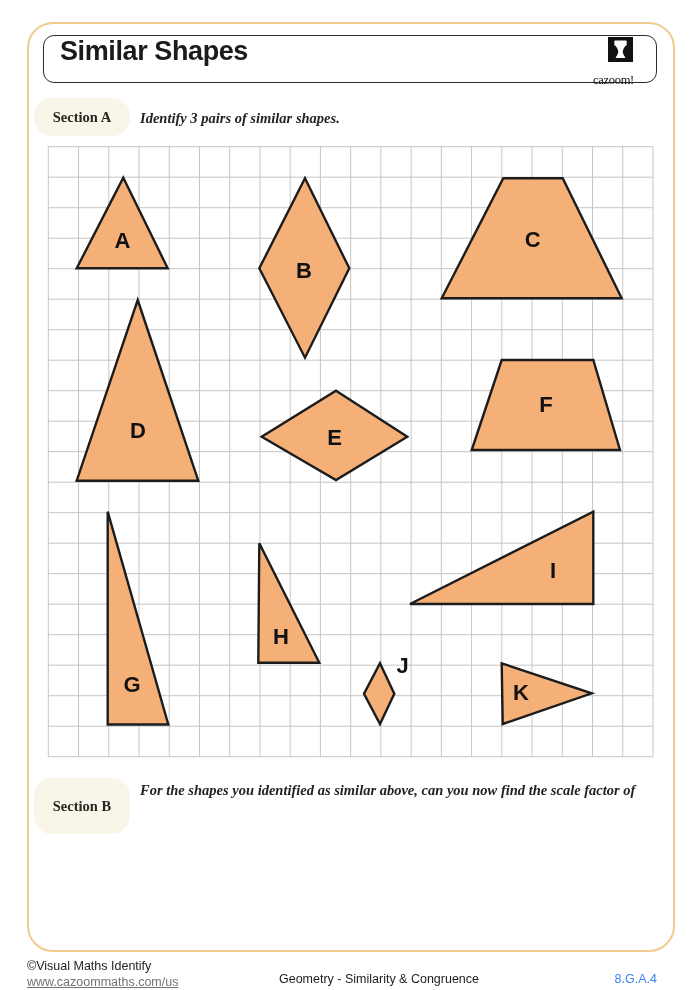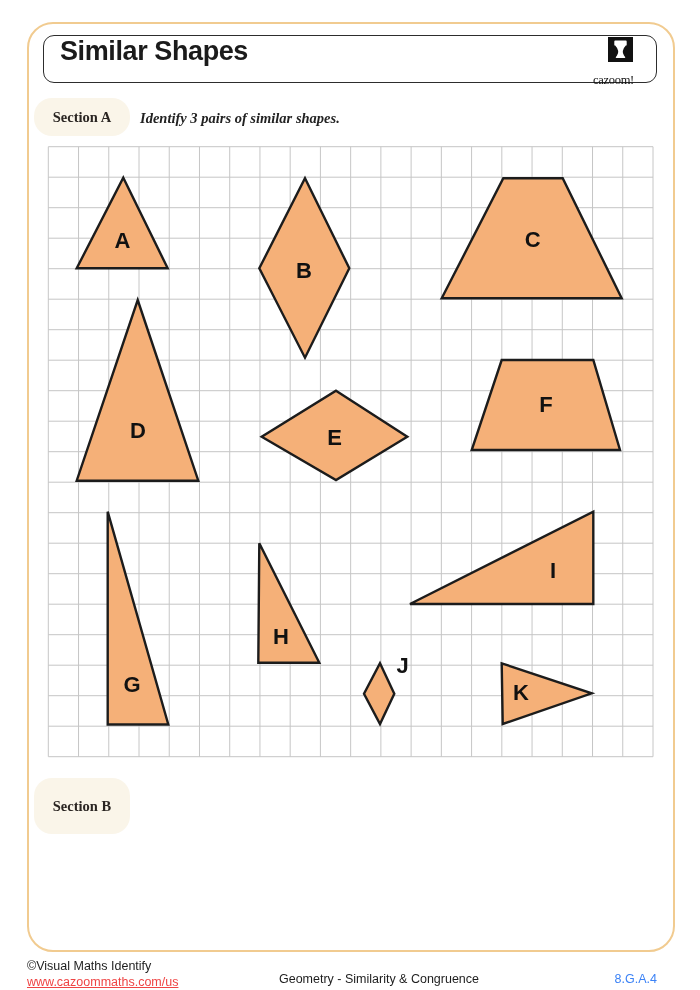--- a/index.html
+++ b/index.html
@@ -19,21 +19,21 @@
   .section-label{font-family:"Liberation Serif",serif;font-weight:700;font-size:14.5px;color:#2a2522;}
 
   .instruction{font-family:"Liberation Serif",serif;font-style:italic;font-size:14.5px;color:#222;line-height:20px;font-weight:bold;}
   .instr-a{left:140px;top:108px;width:420px;}
   .instr-b{left:140px;top:780px;width:520px;}
 
   #diagram-svg{left:0;top:0;}
   .shape-label{font-family:"Liberation Sans",sans-serif;font-weight:700;font-size:22px;fill:#111;}
 
   .footer-left{left:27px;top:958px;font-size:12.5px;color:#1d1d1d;line-height:16px;}
-  .site-link{color:#ef4444;text-decoration:underline;cursor:pointer;}
+  .site-link{color:#737373;text-decoration:underline;cursor:pointer;}
   .footer-center{left:212px;top:972px;width:334px;text-align:center;font-size:12.5px;color:#1d1d1d;}
   .footer-right{left:557px;top:972px;width:100px;text-align:right;font-size:12.5px;color:#3b82f6;}
 </style>
 </head>
 <body>
 
 <div class="abs page-border"></div>
 
 <div class="abs header-box"></div>
 <div class="abs page-title">Similar Shapes</div>
@@ -114,20 +114,21 @@
     <polygon points="380,663.3 394.3,693.7 380,724 364,693.7" fill="#F5B078" stroke="#1C1C1C" stroke-width="2.4" stroke-linejoin="miter"></polygon>
     <text x="402.5" y="673" text-anchor="middle" class="shape-label">J</text>
     <polygon points="501.7,663.3 591.7,693.3 502.7,724" fill="#F5B078" stroke="#1C1C1C" stroke-width="2.4" stroke-linejoin="miter"></polygon>
     <text x="521" y="700" text-anchor="middle" class="shape-label">K</text>
   </svg>
 
 <div class="abs section-pill pill-b">
   <span class="section-label">Section B</span>
 </div>
 <div class="abs instruction instr-b">
+  <div>For the shapes you identified as similar above, can you now find the scale factor of</div>
 </div>
 
 <div class="abs footer-left">
   <div>©Visual Maths Identify</div>
   <a href="#" class="site-link">www.cazoommaths.com/us</a>
 </div>
 <div class="abs footer-center">Geometry - Similarity &amp; Congruence</div>
 <div class="abs footer-right">8.G.A.4</div>
 
 </body></html>

